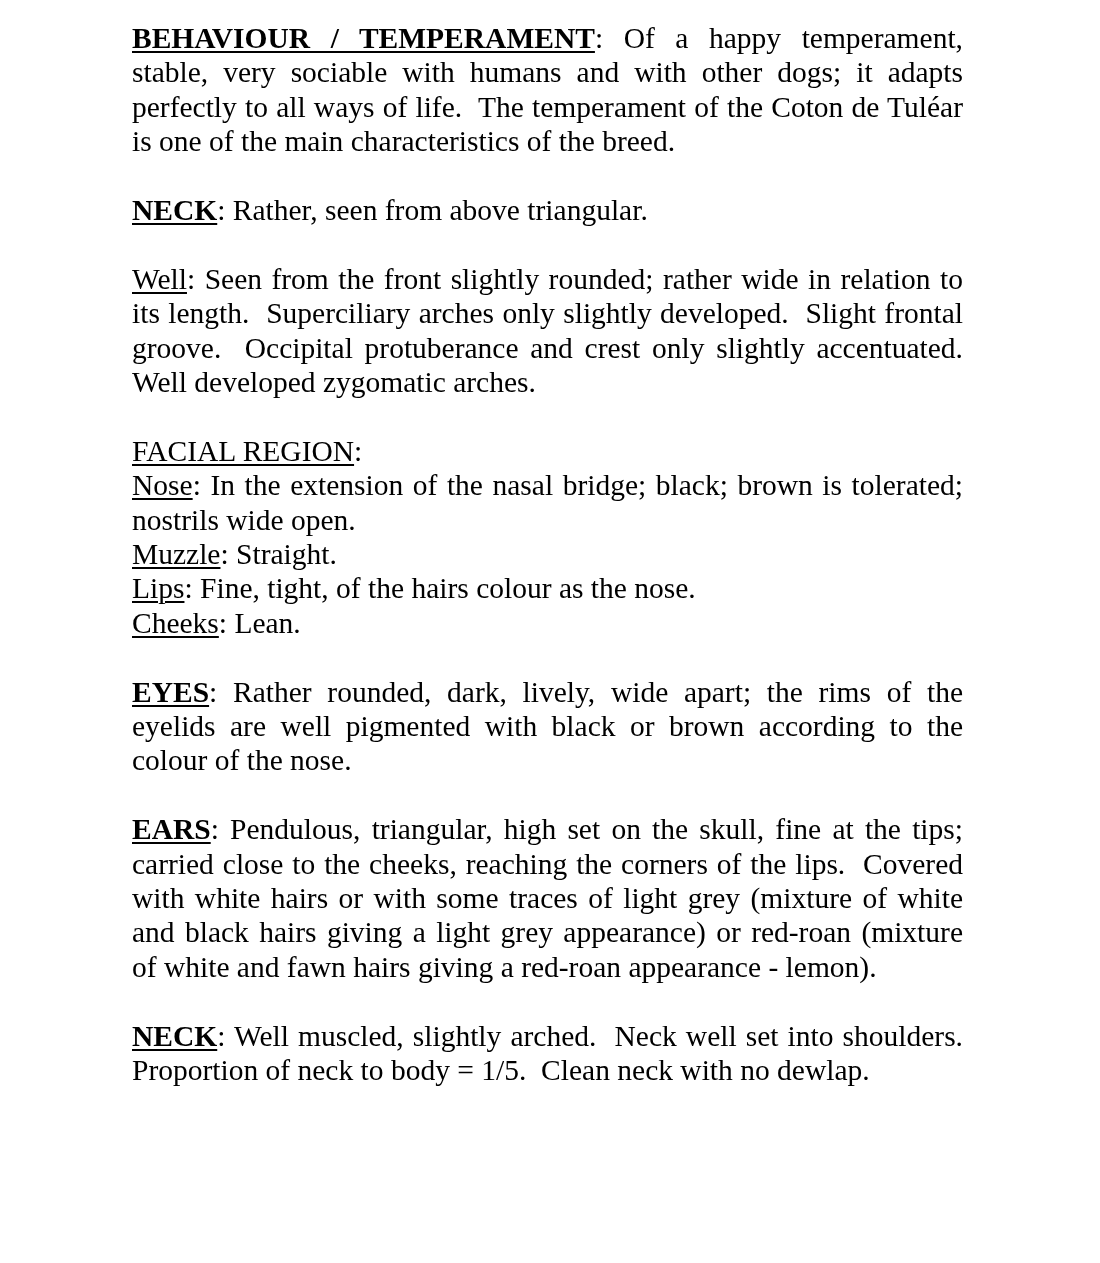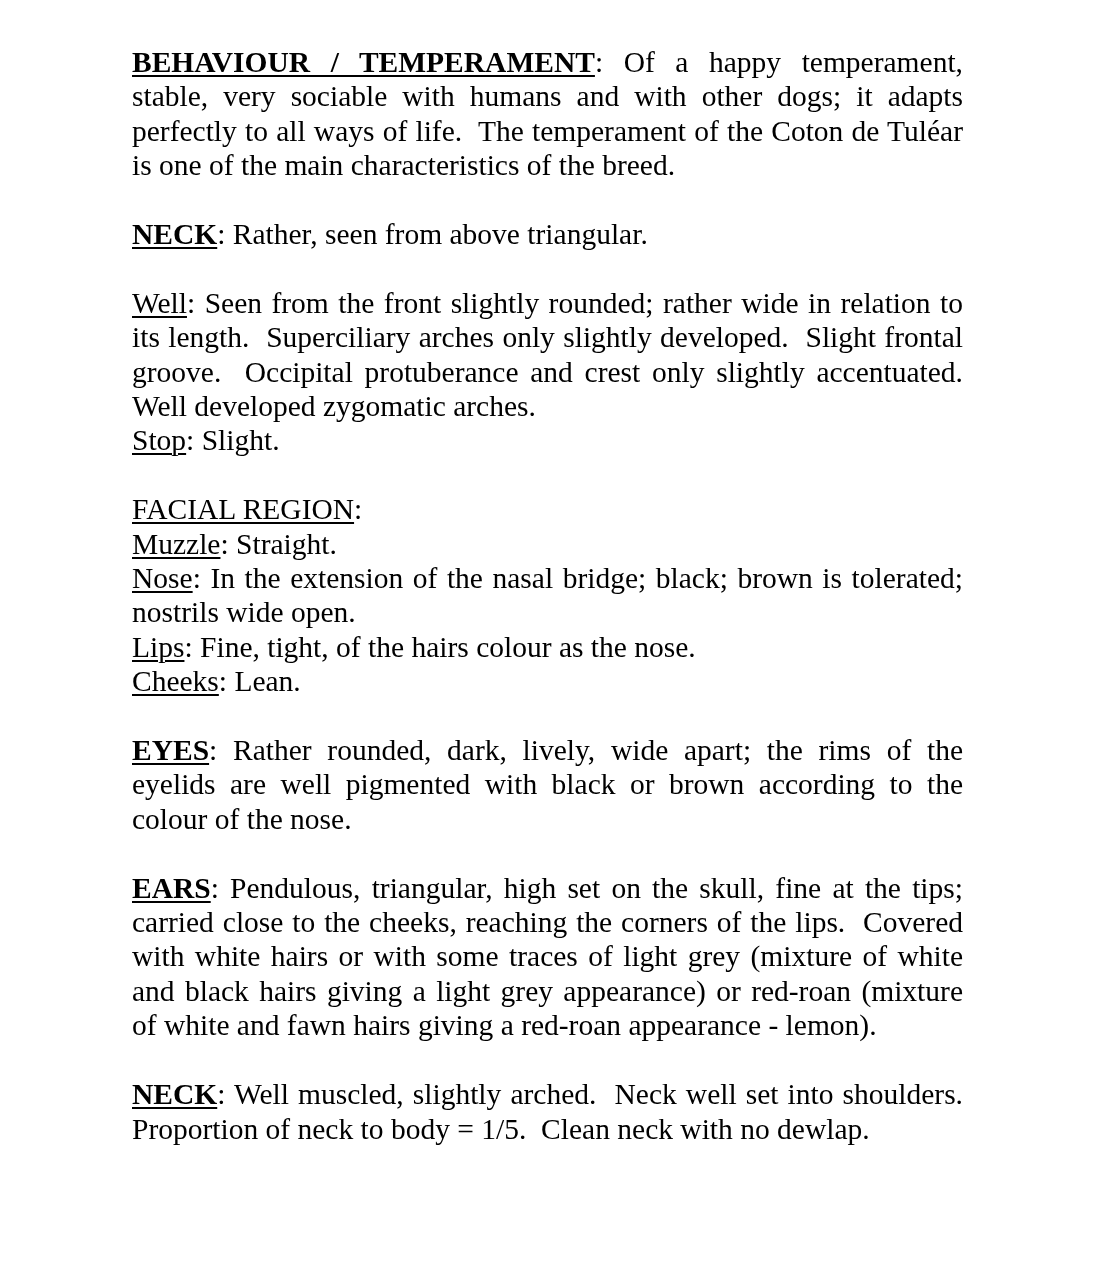--- a/index.html
+++ b/index.html
@@ -12,21 +12,20 @@
     background: #ffffff;
     color: #000000;
     font-family: "Liberation Serif", "DejaVu Serif", serif;
     overflow: hidden;
   }
   .doc {
     padding: 21px 137px 0 132px; 
     font-size: 29.5px;
     line-height: 34.4px;
     text-align: justify;
-    margin-top: 24px;
   }
   .block {
     margin: 0 0 34.4px 0; 
   }
   .block:last-child {
     margin-bottom: 0;
   }
   .para {
     margin: 0;
     padding: 0;
@@ -46,26 +45,25 @@
 <main class="page">
   <article class="doc">
       <section class="block">
         <p class="para"><span class="bold underline">BEHAVIOUR / TEMPERAMENT</span><span>: Of a happy temperament, stable, very sociable with humans and with other dogs; it adapts perfectly to all ways of life.&nbsp; The temperament of the Coton de Tuléar is one of the main characteristics of the breed.</span></p>
       </section>
       <section class="block">
         <p class="para"><span class="bold underline">NECK</span><span>: Rather, seen from above triangular.</span></p>
       </section>
       <section class="block">
         <p class="para"><span class="underline">Well</span><span>: Seen from the front slightly rounded; rather wide in relation to its length.&nbsp; Superciliary arches only slightly developed.&nbsp; Slight frontal groove.&nbsp; Occipital protuberance and crest only slightly accentuated. Well developed zygomatic arches.</span></p>
-        <p class="para"><span class="underline">Stop</span><span>: Slight.</span></p>
       </section>
       <section class="block">
         <p class="para"><span class="underline">FACIAL REGION</span><span>:</span></p>
+        <p class="para"><span class="underline">Nose</span><span>: In the extension of the nasal bridge; black; brown is tolerated; nostrils wide open.</span></p>
         <p class="para"><span class="underline">Muzzle</span><span>: Straight.</span></p>
-        <p class="para"><span class="underline">Nose</span><span>: In the extension of the nasal bridge; black; brown is tolerated; nostrils wide open.</span></p>
         <p class="para"><span class="underline">Lips</span><span>: Fine, tight, of the hairs colour as the nose.</span></p>
         <p class="para"><span class="underline">Cheeks</span><span>: Lean.</span></p>
       </section>
       <section class="block">
         <p class="para"><span class="bold underline">EYES</span><span>: Rather rounded, dark, lively, wide apart; the rims of the eyelids are well pigmented with black or brown according to the colour of the nose.</span></p>
       </section>
       <section class="block">
         <p class="para"><span class="bold underline">EARS</span><span>: Pendulous, triangular, high set on the skull, fine at the tips; carried close to the cheeks, reaching the corners of the lips.&nbsp; Covered with white hairs or with some traces of light grey (mixture of white and black hairs giving a light grey appearance) or red-roan (mixture of white and fawn hairs giving a red-roan appearance - lemon).</span></p>
       </section>
       <section class="block">

